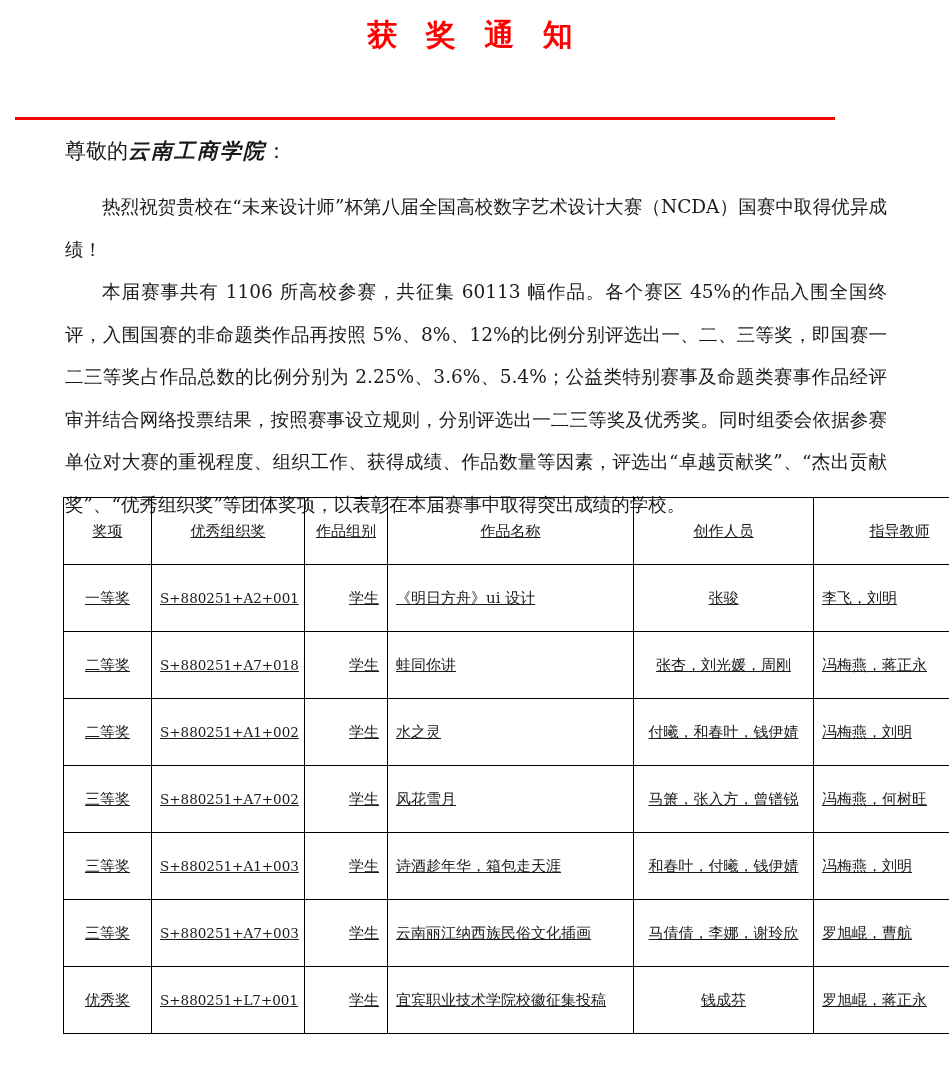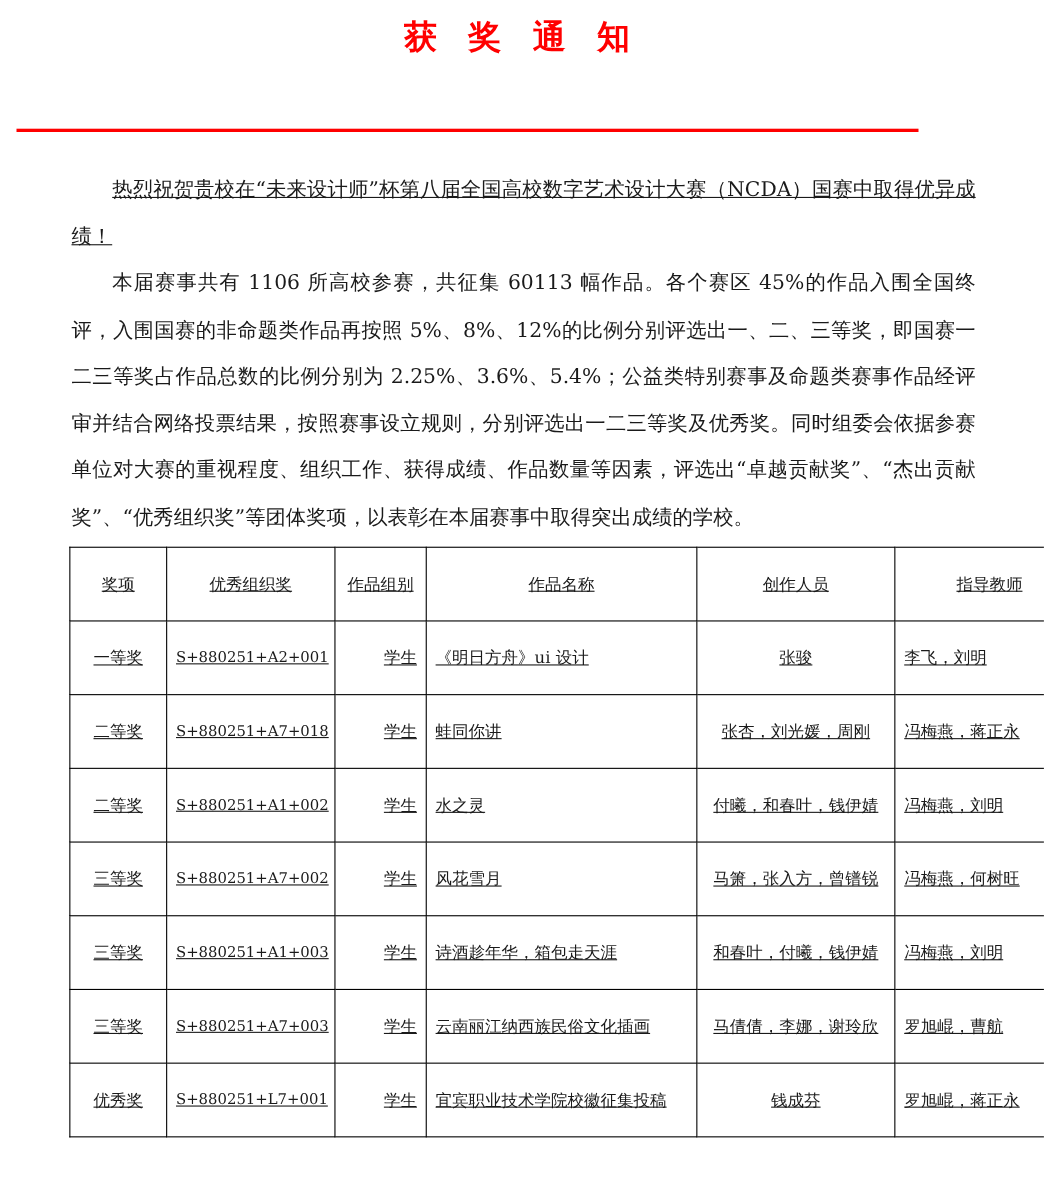--- a/index.html
+++ b/index.html
@@ -70,21 +70,21 @@
   }
 
   .para {
     margin: 0 62px 0 65px;
     font-size: 18.5px;
     line-height: 42.5px;
     text-align: justify;
     text-justify: inter-ideograph;
     text-indent: 2em;
   }
-  .para.p1 { margin-top: 18px; text-decoration: underline; }
+  .para.p1 { margin-top: 18px; }
   .para.p2 { margin-top: 0px; }
   .para.p3 { margin-top: 0px; }
 
   
   .award-table {
     position: absolute;
     left: 63px;
     top: 497px;
     width: 820px;
     border-collapse: collapse;
@@ -115,20 +115,21 @@
 </head>
 <body>
 
 <div class="title-block">
   <div class="title-line2">获 奖 通 知</div>
 </div>
 
 <div class="red-rule"></div>
 
 <div class="doc-body">
+  <p class="salutation"><span>尊敬的</span><span class="school">云南工商学院</span><span>：</span></p>
 
   <p class="para p1">热烈祝贺贵校在“未来设计师”杯第八届全国高校数字艺术设计大赛（NCDA）国赛中取得优异成绩！</p>
   <p class="para p2">本届赛事共有 1106 所高校参赛，共征集 60113 幅作品。各个赛区 45%的作品入围全国终评，入围国赛的非命题类作品再按照 5%、8%、12%的比例分别评选出一、二、三等奖，即国赛一二三等奖占作品总数的比例分别为 2.25%、3.6%、5.4%；公益类特别赛事及命题类赛事作品经评审并结合网络投票结果，按照赛事设立规则，分别评选出一二三等奖及优秀奖。同时组委会依据参赛单位对大赛的重视程度、组织工作、获得成绩、作品数量等因素，评选出“卓越贡献奖”、“杰出贡献奖”、“优秀组织奖”等团体奖项，以表彰在本届赛事中取得突出成绩的学校。</p>
 </div>
 
 <table class="award-table">
   <thead>
     <tr>
       <th class="col-award">奖项</th>
       <th class="col-code">优秀组织奖</th>

